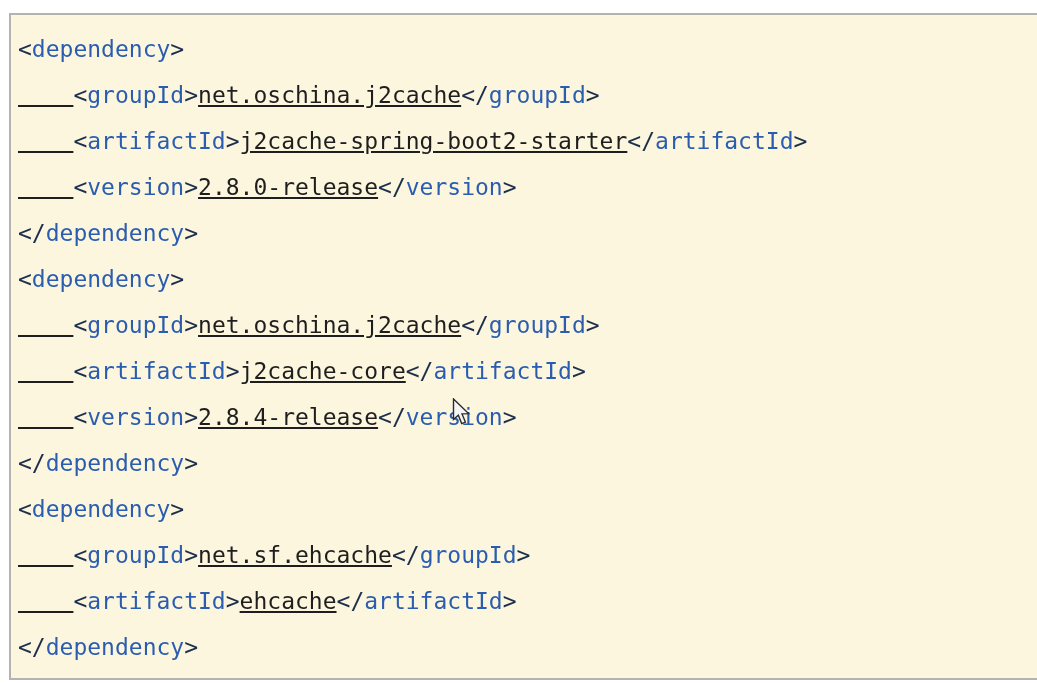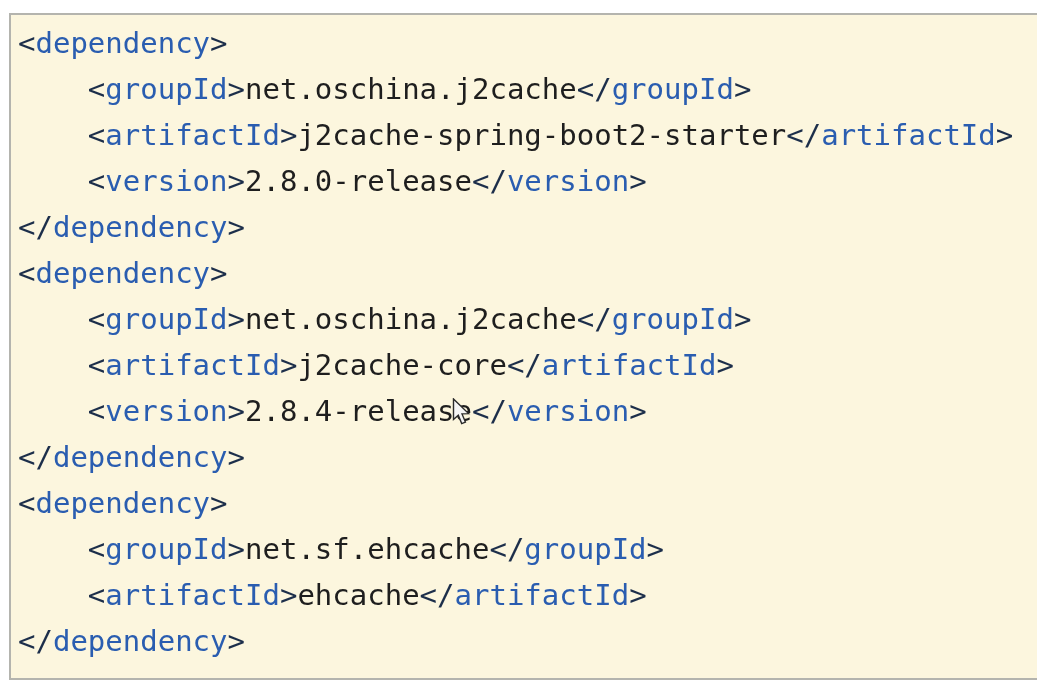--- a/index.html
+++ b/index.html
@@ -20,32 +20,32 @@
     top: 13px;
     right: 0;
     bottom: 3px;
     background: var(--code-bg, #fcf6de);
     border: 2px solid var(--border-color, #b4b4ae);
     border-right: none;
     box-sizing: border-box;
   }
   .code {
     margin: 0;
-    padding: 5px 0 0 7px;
+    padding: 11px 0 0 7px;
     font-family: "DejaVu Sans Mono", "Liberation Mono", monospace;
-    font-size: 29px;
+    font-size: 23px;
     line-height: 46px;
     white-space: pre;
   }
   .code .line {
     height: 46px;
   }
   .tok-punct { color: var(--punct-color, #1c2e4a); }
   .tok-tag   { color: var(--tag-color, #2a5db0); }
-  .tok-text  { color: var(--text-color, #1e1e1e); }
+  .tok-text  { color: var(--text-color, #1e1e1e); text-decoration: underline; }
   .cursor {
     position: absolute;
     left: 452px;
     top: 398px;
     width: 19px;
     height: 29px;
     pointer-events: none;
   }
 </style>
 </head>

